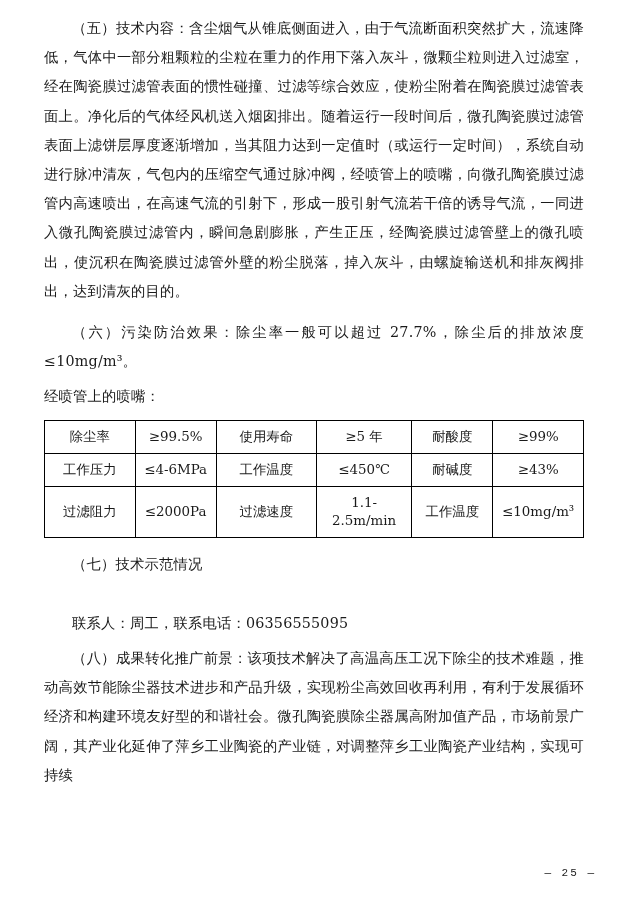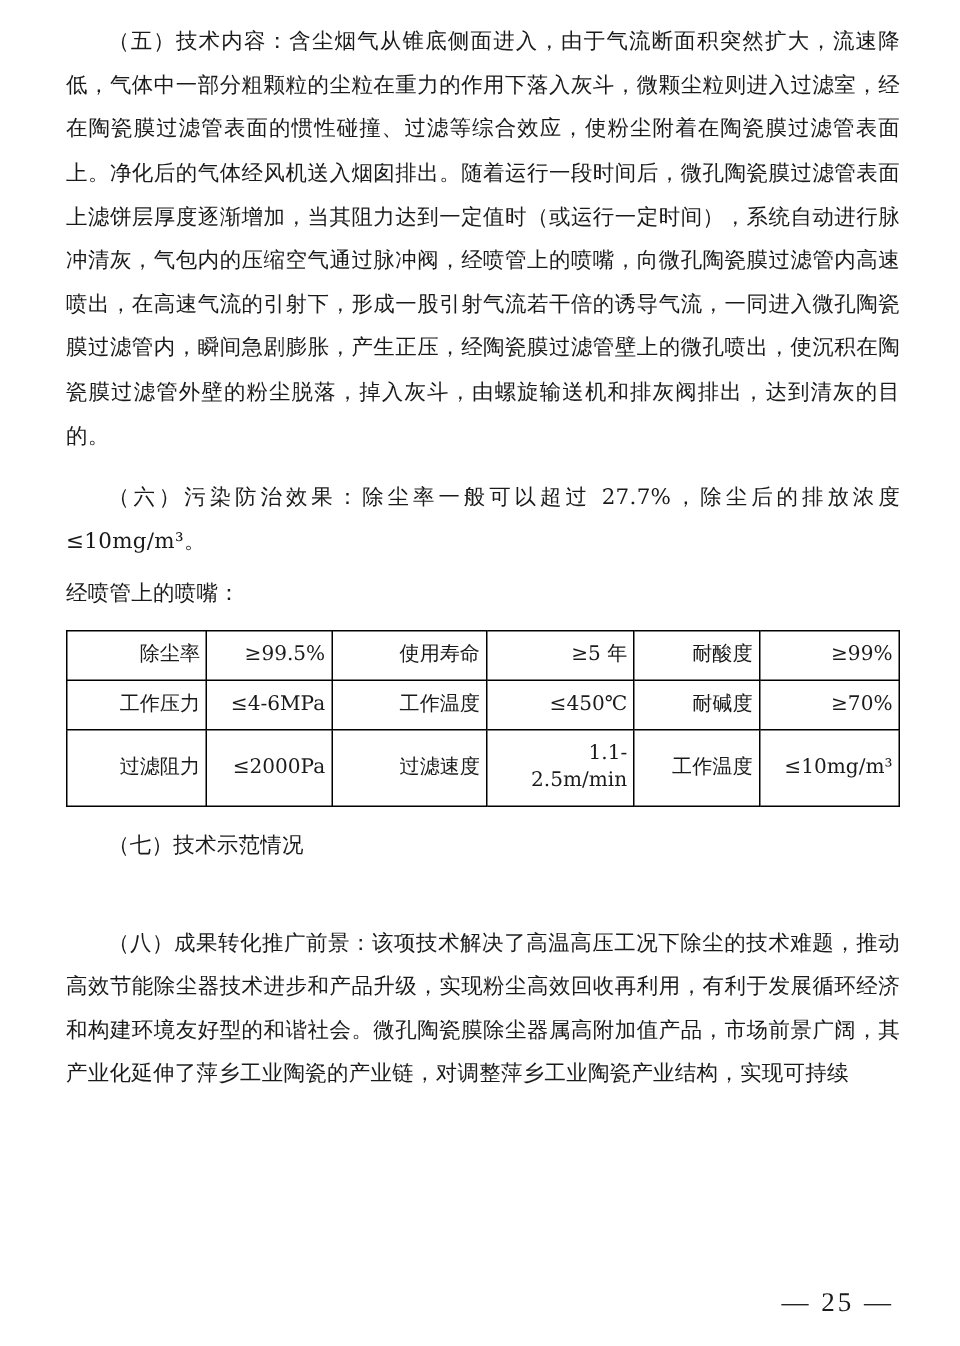--- a/index.html
+++ b/index.html
@@ -12,21 +12,21 @@
     height: 897px;
     font-family: "DejaVu Serif", "Liberation Serif", serif;
     color: #1a1a1a;
     overflow: hidden;
   }
   .page {
     position: relative;
     width: 640px;
     height: 897px;
     box-sizing: border-box;
-    padding: 14px 40px 0 44px;
+    padding: 14px 56px 0 44px;
   }
   p.body-text {
     margin: 0 0 0 0;
     font-size: 14.3px;
     line-height: 29.2px;
     text-align: justify;
     text-justify: inter-ideograph;
     letter-spacing: 0.2px;
   }
   p.indent2 {
@@ -39,38 +39,38 @@
     border-collapse: collapse;
     width: 100%;
     margin: 8px 0 6px 0;
     table-layout: fixed;
   }
   table.spec-table td {
     border: 1px solid #000000;
     font-size: 13.4px;
     line-height: 18px;
     padding: 7px 4px;
-    text-align: right;
+    text-align: center;
     vertical-align: middle;
     font-family: "DejaVu Serif", "Liberation Serif", serif;
   }
   .col-a { width: 19%; }
   .col-b { width: 17%; }
   .col-c { width: 21%; }
   .col-d { width: 20%; }
   .col-e { width: 17%; }
   .col-f { width: 19%; }
 
   .page-number {
     position: absolute;
     bottom: 18px;
     right: 44px;
-    font-size: 18px;
+    font-size: 11px;
     letter-spacing: 2px;
-    font-family: Liberation Serif, serif;
+    font-family: Liberation Mono, monospace;
   }
 </style>
 </head>
 <body>
 
 <div class="page">
 
   <p class="body-text indent2">（五）技术内容：含尘烟气从锥底侧面进入，由于气流断面积突然扩大，流速降低，气体中一部分粗颗粒的尘粒在重力的作用下落入灰斗，微颗尘粒则进入过滤室，经在陶瓷膜过滤管表面的惯性碰撞、过滤等综合效应，使粉尘附着在陶瓷膜过滤管表面上。净化后的气体经风机送入烟囱排出。随着运行一段时间后，微孔陶瓷膜过滤管表面上滤饼层厚度逐渐增加，当其阻力达到一定值时（或运行一定时间），系统自动进行脉冲清灰，气包内的压缩空气通过脉冲阀，经喷管上的喷嘴，向微孔陶瓷膜过滤管内高速喷出，在高速气流的引射下，形成一股引射气流若干倍的诱导气流，一同进入微孔陶瓷膜过滤管内，瞬间急剧膨胀，产生正压，经陶瓷膜过滤管壁上的微孔喷出，使沉积在陶瓷膜过滤管外壁的粉尘脱落，掉入灰斗，由螺旋输送机和排灰阀排出，达到清灰的目的。</p>
 
   <div class="spacer-12"></div>
@@ -98,21 +98,21 @@
         <td>≥5 年</td>
         <td>耐酸度</td>
         <td>≥99%</td>
       </tr>
       <tr>
         <td>工作压力</td>
         <td>≤4-6MPa</td>
         <td>工作温度</td>
         <td>≤450℃</td>
         <td>耐碱度</td>
-        <td>≥70%</td>
+        <td>≥43%</td>
       </tr>
       <tr>
         <td>过滤阻力</td>
         <td>≤2000Pa</td>
         <td>过滤速度</td>
         <td>1.1-2.5m/min</td>
         <td>工作温度</td>
         <td>≤10mg/m³</td>
       </tr>
     </tbody>
@@ -129,19 +129,20 @@
 
 
   <div class="spacer-6"></div>
 
 
   <div class="spacer-6"></div>
 
 
   <div class="spacer-6"></div>
 
+  <p class="body-text indent2">联系人：周工，联系电话：06356555095</p>
 
   <div class="spacer-6"></div>
 
   <p class="body-text indent2">（八）成果转化推广前景：该项技术解决了高温高压工况下除尘的技术难题，推动高效节能除尘器技术进步和产品升级，实现粉尘高效回收再利用，有利于发展循环经济和构建环境友好型的和谐社会。微孔陶瓷膜除尘器属高附加值产品，市场前景广阔，其产业化延伸了萍乡工业陶瓷的产业链，对调整萍乡工业陶瓷产业结构，实现可持续</p>
 
   <div class="page-number">— 25 —</div>
 </div>
 
 </body></html>

